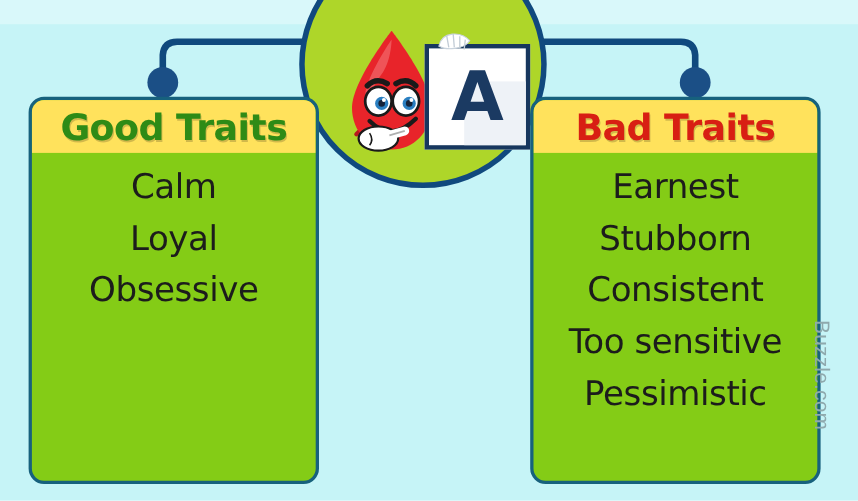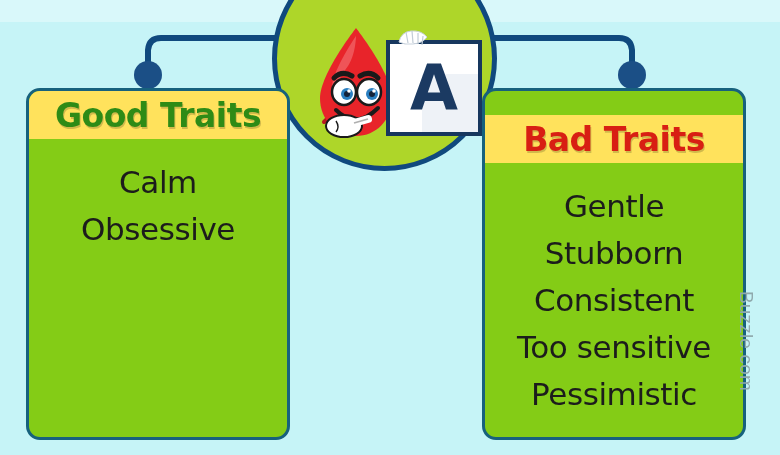--- a/index.html
+++ b/index.html
@@ -117,26 +117,26 @@
     display: flex;
     align-items: center;
     justify-content: center;
     font-family: "DejaVu Sans", sans-serif;
     font-weight: 700;
     font-size: 33px;
     letter-spacing: -0.5px;
     text-shadow: 1px 2px 0 rgba(0,0,0,0.18);
   }
   #title-good { color: #2e8b16; }
-  #title-bad  { color: #d81f13; margin-top: 24px; }
+  #title-bad  { color: #d81f13; }
 
   .trait-list {
     list-style: none;
     margin: 0;
-    padding: 20px 0 0 0;
+    padding: 8px 0 0 0;
     text-align: center;
   }
   .trait-item {
     font-family: "DejaVu Sans", sans-serif;
     font-size: 31px;
     line-height: 47px;
     color: #1c1c1c;
     white-space: nowrap;
     letter-spacing: -0.4px;
   }
@@ -210,28 +210,29 @@
   </div>
   <svg id="card-hand" viewBox="0 0 34 20">
     <path d="M3 14 q2 -10 12 -11 q10 -1 16 6 q-4 6 -14 7 q-9 1 -14 -2 Z" fill="#ffffff" stroke="#c9d3dd" stroke-width="1"></path>
     <path d="M10 4 l2 11 M16 3 l1 12 M22 5 l0 11 M27 8 l-1 9" stroke="#c2ccd6" stroke-width="1.2" fill="none"></path>
   </svg>
 
   <div class="panel" id="panel-good">
     <div class="panel-title" id="title-good">Good Traits</div>
     <ul class="trait-list">
       <li class="trait-item">Calm</li>
+      <li class="trait-item">Loyal</li>
       <li class="trait-item">Obsessive</li>
     </ul>
   </div>
 
   <div class="panel" id="panel-bad">
     <div class="panel-title" id="title-bad">Bad Traits</div>
     <ul class="trait-list">
-      <li class="trait-item">Gentle</li>
+      <li class="trait-item">Earnest</li>
       <li class="trait-item">Stubborn</li>
       <li class="trait-item">Consistent</li>
       <li class="trait-item">Too sensitive</li>
       <li class="trait-item">Pessimistic</li>
     </ul>
   </div>
 
   <div id="watermark">Buzzle.com</div>
 
 </div>

